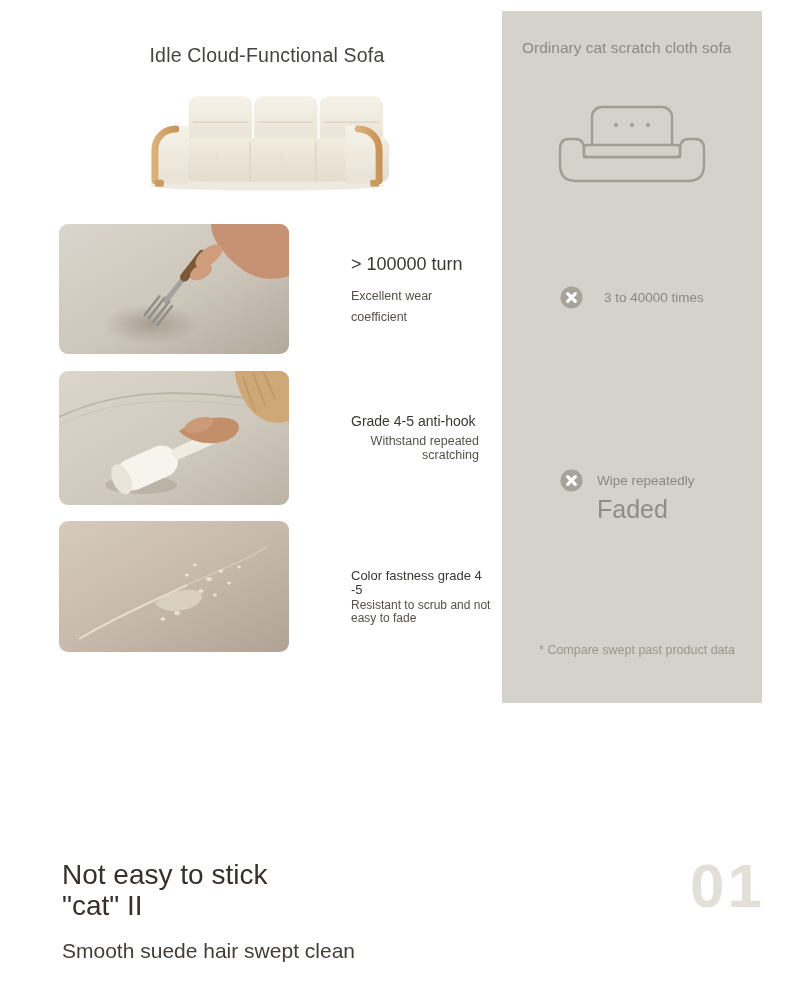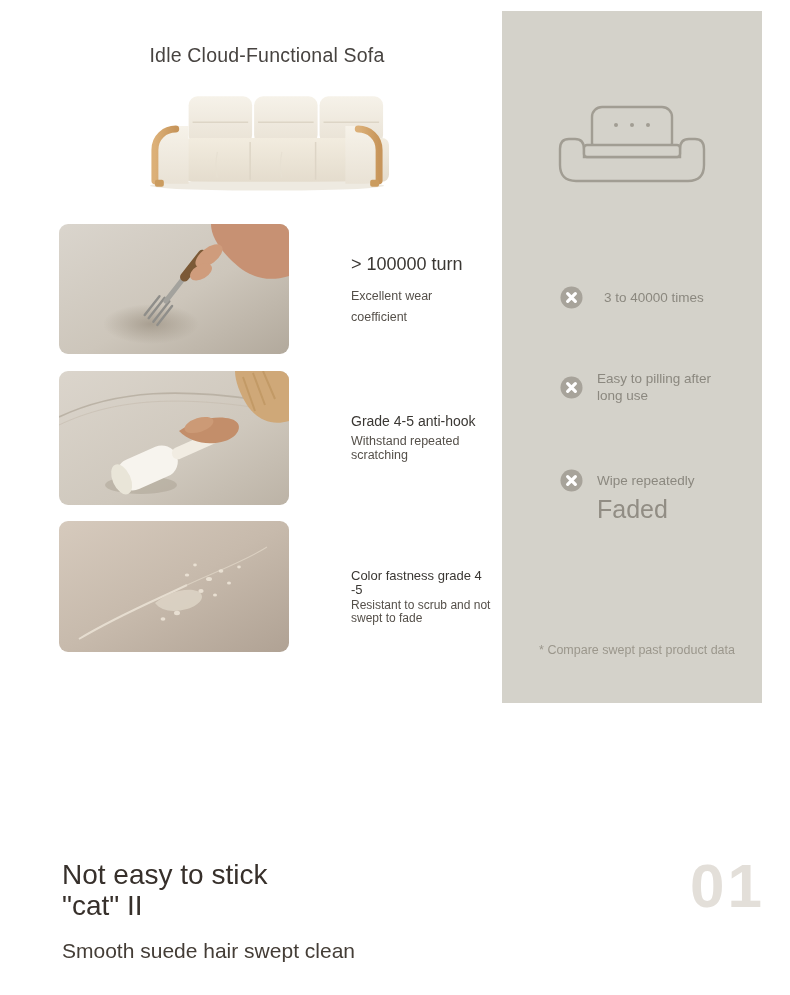--- a/index.html
+++ b/index.html
@@ -18,21 +18,21 @@
   .feature-text{position:absolute;left:257px;top:0;}
   .f-heading{color:#3a3733;}
   .f-body{color:#55504a;}
 
   .row1{top:224px;height:130px;}
   .row1 .f-heading{position:absolute;left:35px;top:30px;font-size:18px;width:190px;}
   .row1 .f-body{position:absolute;left:35px;top:62px;font-size:12.5px;line-height:21px;width:112px;}
 
   .row2{top:371px;height:134px;}
   .row2 .f-heading{position:absolute;left:35px;top:42px;font-size:14px;width:200px;}
-  .row2 .f-body{position:absolute;left:35px;top:64px;font-size:12.5px;line-height:13.5px;width:128px;}
+  .row2 .f-body{position:absolute;left:35px;top:64px;font-size:12.5px;line-height:13.5px;width:128px;text-align:right;}
 
   .row3{top:521px;height:131px;}
   .row3 .f-heading{position:absolute;left:35px;top:48px;font-size:13px;line-height:13.5px;width:142px;}
   .row3 .f-body{position:absolute;left:35px;top:78px;font-size:12px;line-height:12.5px;width:158px;}
 
   
   .right-panel{position:absolute;left:502px;top:11px;width:260px;height:692px;background:#d4d2ca;}
   .right-title{position:absolute;left:20px;top:27px;width:210px;font-size:15.5px;line-height:19.5px;color:#8d8a82;}
   .sofa-outline{position:absolute;left:54px;top:92px;width:152px;height:84px;}
 
@@ -191,26 +191,27 @@
               <ellipse cx="118" cy="92" rx="3" ry="2.2"></ellipse>
             <ellipse cx="104" cy="98" rx="2.4" ry="1.8"></ellipse>
               <ellipse cx="156" cy="74" rx="2" ry="1.5"></ellipse>
             <ellipse cx="180" cy="46" rx="1.8" ry="1.4"></ellipse>
               <ellipse cx="136" cy="44" rx="1.8" ry="1.4"></ellipse>
           </g>
         </svg>
       </div>
       <div class="feature-text">
         <div class="f-heading">Color fastness grade 4 -5</div>
-        <div class="f-body">Resistant to scrub and not swept to fade</div>
+        <div class="f-body">Resistant to scrub and not easy to fade</div>
       </div>
     </div>
   </section>
 
   <section class="right-panel">
+    <div class="right-title">Ordinary cat scratch cloth sofa</div>
 
     <svg class="sofa-outline" viewBox="0 0 152 84">
       <g stroke="#a19d93" stroke-width="2.4" fill="none">
         <rect x="36" y="4" width="80" height="46" rx="10"></rect>
         <path d="M4,62 V46 Q4,36 13,36 H19 Q28,36 28,46 V54 H124 V46 Q124,36 133,36 H139 Q148,36 148,46 V62 Q148,78 132,78 H20 Q4,78 4,62 Z" fill="#d4d2ca"></path>
         <rect x="28" y="42" width="96" height="12" rx="3" fill="#d4d2ca"></rect>
       </g>
       <g fill="#a19d93">
         <circle cx="60" cy="22" r="2"></circle>
           <circle cx="76" cy="22" r="2"></circle>
@@ -219,27 +220,20 @@
     </svg>
 
     <div class="con-row c1">
       <svg class="x-badge" viewBox="0 0 24 24">
         <circle cx="12" cy="12" r="11.5" fill="#a7a39a"></circle>
         <path d="M8 8 L16 16 M16 8 L8 16" stroke="#fff" stroke-width="3.4" stroke-linecap="round"></path>
       </svg>
       <div class="con-text">3 to 40000 times</div>
     </div>
 
-    <div class="con-row c2">
-      <svg class="x-badge" viewBox="0 0 24 24">
-        <circle cx="12" cy="12" r="11.5" fill="#a7a39a"></circle>
-        <path d="M8 8 L16 16 M16 8 L8 16" stroke="#fff" stroke-width="3.4" stroke-linecap="round"></path>
-      </svg>
-      <div class="con-text">Easy to pilling after long use</div>
-    </div>
 
     <div class="con-row c3">
       <svg class="x-badge" viewBox="0 0 24 24">
         <circle cx="12" cy="12" r="11.5" fill="#a7a39a"></circle>
         <path d="M8 8 L16 16 M16 8 L8 16" stroke="#fff" stroke-width="3.4" stroke-linecap="round"></path>
       </svg>
       <div>
         <div class="con-text">Wipe repeatedly</div>
         <div class="faded-text">Faded</div>
       </div>

